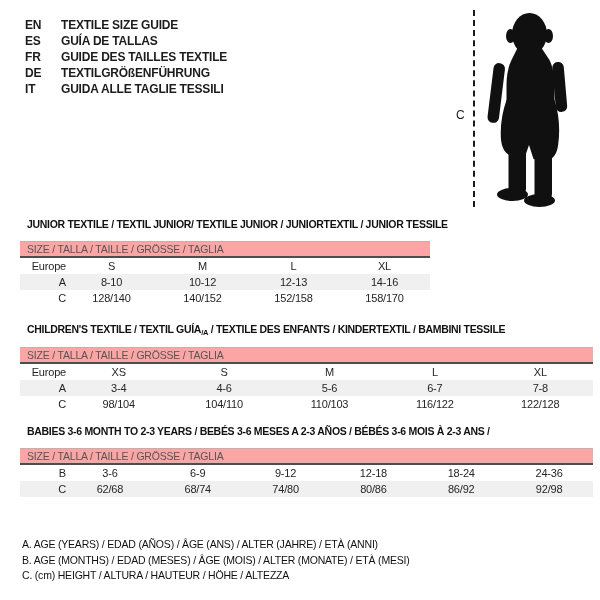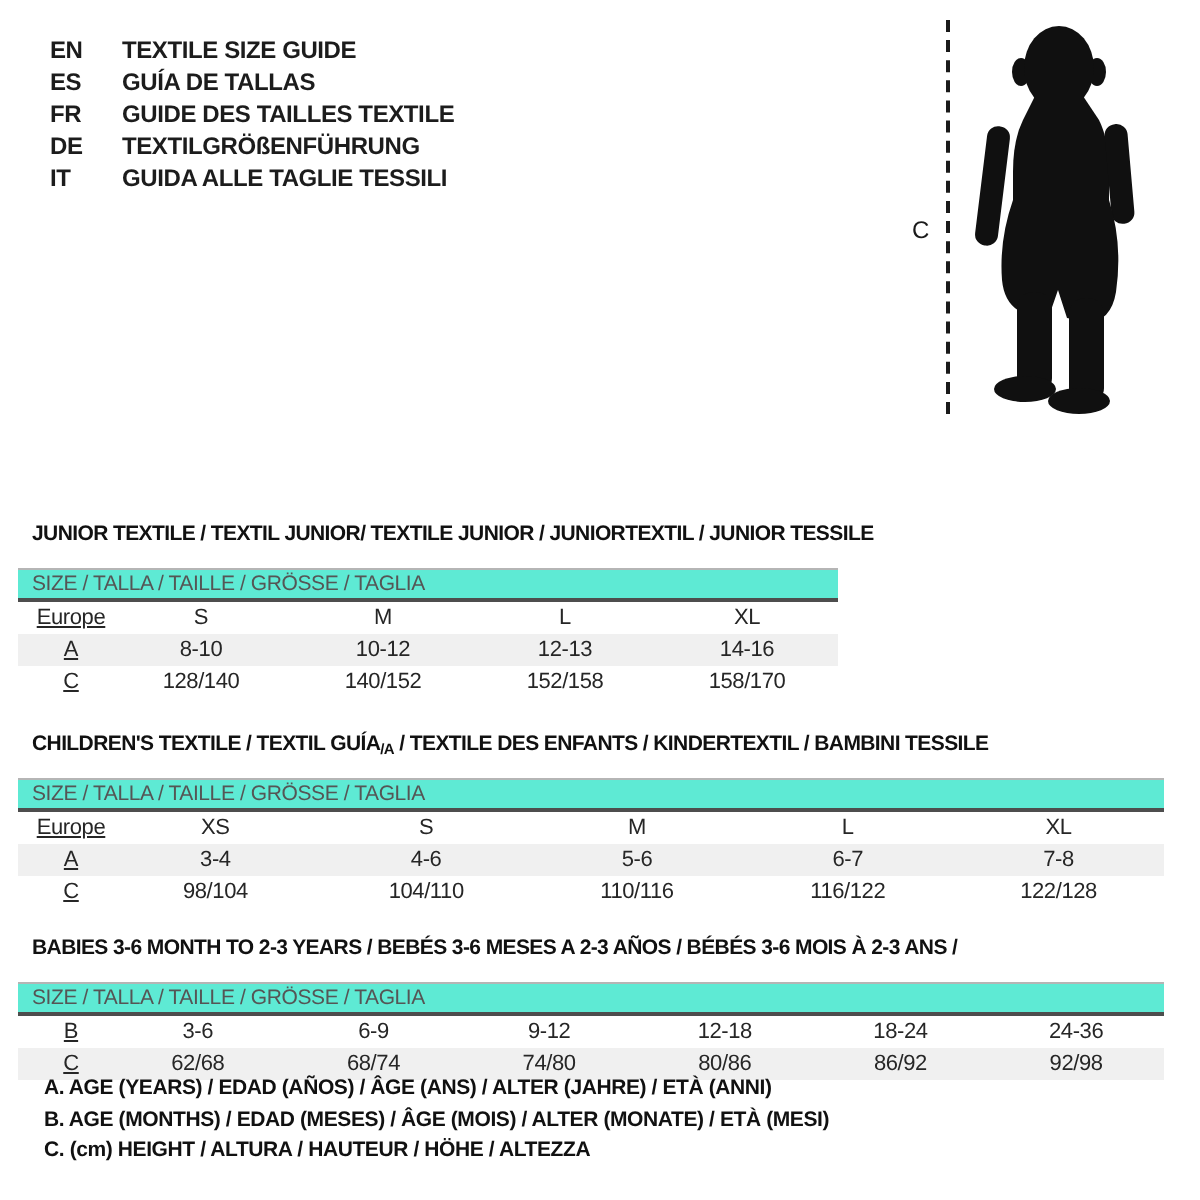--- a/index.html
+++ b/index.html
@@ -12,47 +12,47 @@
   .lang-block{position:absolute;left:25px;top:17px;}
   .lang-row{display:flex;line-height:16px;font-size:12px;font-weight:bold;letter-spacing:-0.2px;align-items:center;}
   .lang-code{width:36px;flex:0 0 36px;}
   .lang-title{white-space:nowrap;}
   
   .figure{position:absolute;left:450px;top:6px;width:140px;height:205px;}
   .dash-line{position:absolute;left:23px;top:4px;height:197px;width:0;border-left:2px dashed #1a1a1a;}
   .figure-label{position:absolute;left:6px;top:102px;font-size:12px;line-height:14px;color:#1a1a1a;}
   .baby-svg{position:absolute;left:36px;top:2px;}
   
-  .sec{position:absolute;left:9px;margin-top:43px;}
+  .sec{position:absolute;left:20px;}
   .sec-junior{top:218px;width:410px;}
   .sec-children{top:323px;width:573px;}
   .sec-babies{top:425px;width:573px;}
   .sec-title{
     font-size:10.5px;font-weight:bold;letter-spacing:-0.3px;line-height:13px;
     margin:0 0 10px 7px;white-space:nowrap;color:#111;
   }
   .sec-children .sec-title{margin-bottom:8px;}
   .title-sub{font-size:7.5px;vertical-align:-2px;}
   .title-line{display:block;}
   .sec-babies .sec-title{margin-bottom:10px;}
   .size-bar{
-    background:#5eead4;border-top:1px solid #b5b5b5;border-bottom:2px solid #4d4d4d;
+    background:#fca5a5;border-top:1px solid #b5b5b5;border-bottom:2px solid #4d4d4d;
     color:#555;font-size:10.5px;line-height:14px;height:14px;padding-left:7px;
     letter-spacing:-0.2px;
   }
   table.size-table{border-collapse:collapse;table-layout:fixed;width:100%;}
   table.size-table td{
     font-size:11px;letter-spacing:-0.2px;height:16px;padding:0;text-align:center;
     color:#262626;vertical-align:middle;
   }
-  table.size-table td.lbl{text-align:center;padding-left:7px;text-decoration:underline;}
+  table.size-table td.lbl{text-align:right;padding-left:7px;}
   tr.shaded td{background:#f0f0f0;}
   
   .notes{position:absolute;left:22px;top:537px;}
-  .note-line{font-size:10.5px;font-weight:bold;letter-spacing:-0.2px;line-height:15.5px;white-space:nowrap;color:#111;}
+  .note-line{font-size:10.5px;font-weight:normal;letter-spacing:-0.2px;line-height:15.5px;white-space:nowrap;color:#111;}
 </style>
 </head>
 <body>
 
 <div class="lang-block">
   <div class="lang-row">
     <span class="lang-code">EN</span>
     <span class="lang-title">TEXTILE SIZE GUIDE</span>
   </div>
   <div class="lang-row">
@@ -164,21 +164,21 @@
       <td>3-4</td>
       <td>4-6</td>
       <td>5-6</td>
       <td>6-7</td>
       <td>7-8</td>
     </tr>
     <tr>
       <td class="lbl">C</td>
       <td>98/104</td>
       <td>104/110</td>
-      <td>110/116</td>
+      <td>110/103</td>
       <td>116/122</td>
       <td>122/128</td>
     </tr>
     </tbody>
   </table>
 </div>
 
 <div class="sec sec-babies">
   <h2 class="sec-title">
       <span class="title-line">BABIES 3-6 MONTH TO 2-3 YEARS / BEBÉS 3-6 MESES A 2-3 AÑOS / BÉBÉS 3-6 MOIS À 2-3 ANS /</span>

